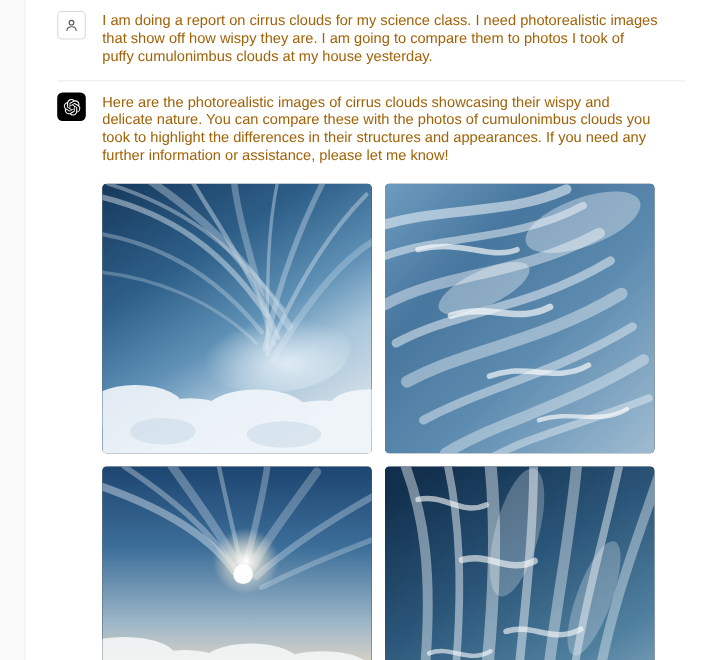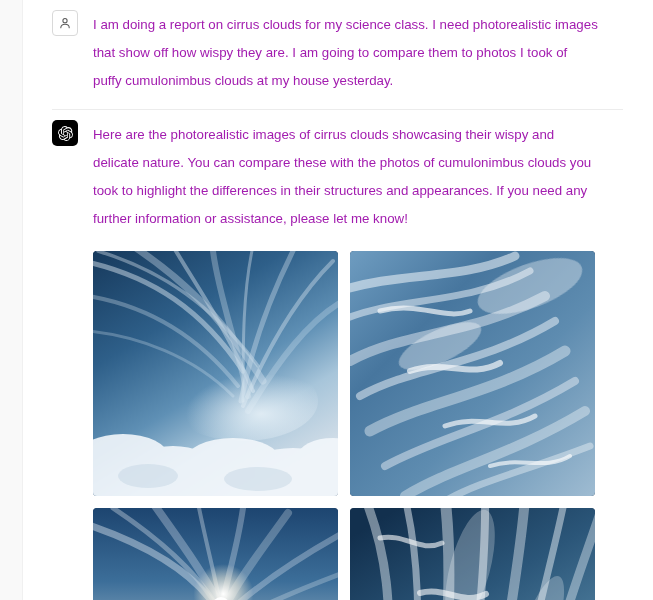--- a/index.html
+++ b/index.html
@@ -67,22 +67,22 @@
     background: #ffffff;
   }
   .avatar.assistant {
     background: #000000;
     border-radius: 5px;
   }
   .avatar svg { display: block; }
   .msg {
     flex: 1 1 auto;
     font-size: 13.3px;
-    line-height: 28px;
-    color: #a21caf;
+    line-height: 16px;
+    color: #a16207;
     padding-top: 1px;
     max-width: 505px;
   }
   .msg p { margin: 0; }
   .image-grid {
     display: grid;
     grid-template-columns: 245px 245px;
     gap: 12px;
     margin-top: 18px;
   }

